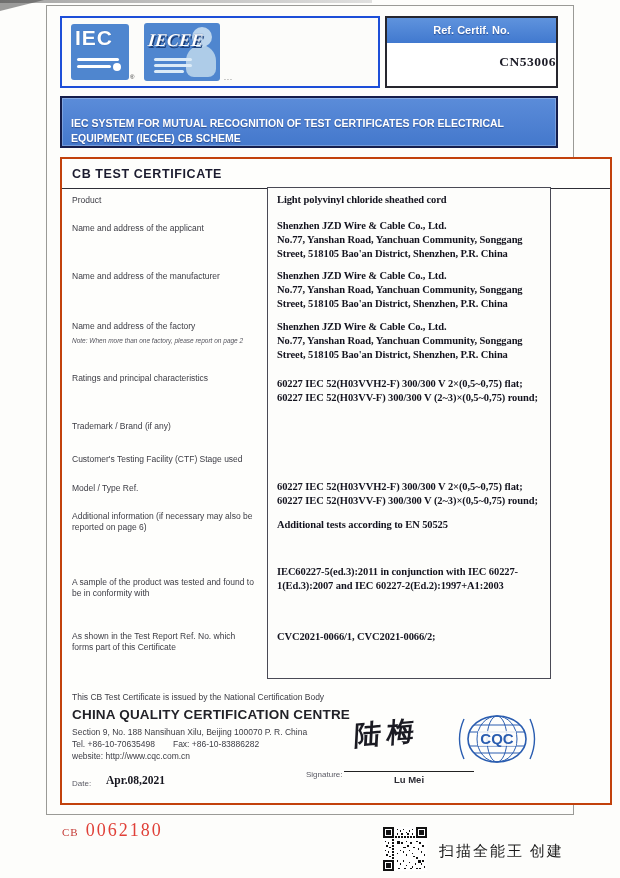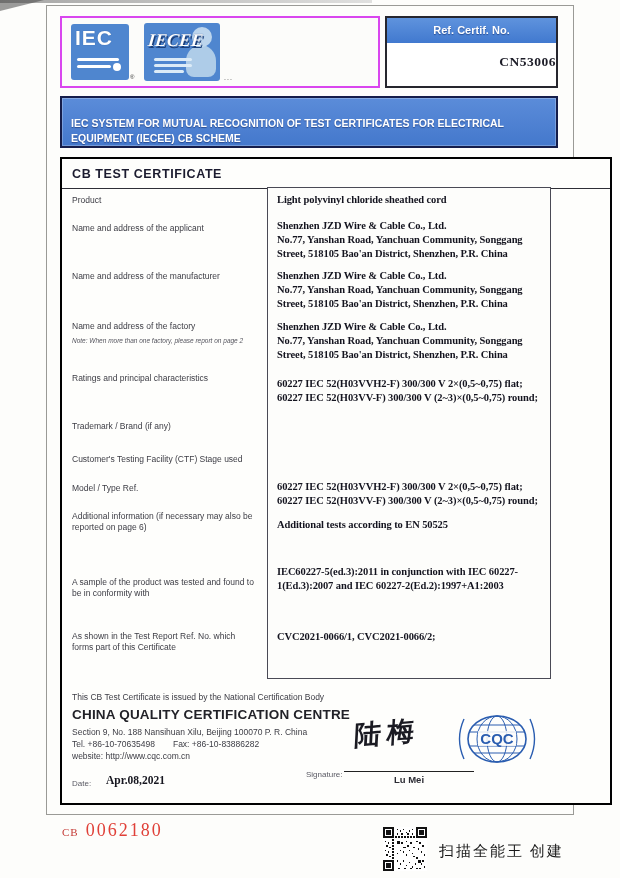--- a/index.html
+++ b/index.html
@@ -16,21 +16,21 @@
   .scan-edge-corner{position:absolute;top:0;left:0;width:0;height:0;
     border-top:11px solid #4a4a4a;border-right:44px solid transparent;opacity:.55;}
   .scan-edge-top{position:absolute;top:0;left:0;width:372px;height:3px;
     background:linear-gradient(90deg,#3a3a3a,#bdbdbd);opacity:.45;}
 
   .outer-frame{position:absolute;left:46px;top:5px;width:526px;height:808px;
     border:1px solid #9a9a96;}
 
   
   .logos-box{position:absolute;left:60px;top:16px;width:320px;height:72px;
-    border:2px solid #d946ef;background:#fcfcfa;box-sizing:border-box;}
+    border:2px solid #1d4ed8;background:#fcfcfa;box-sizing:border-box;}
   .iec-logo{position:absolute;left:9px;top:6px;width:58px;height:56px;
     background:#4f86cf;border-radius:3px;overflow:hidden;}
   .iec-text{position:absolute;left:4px;top:2px;font-size:21px;font-weight:bold;
     color:#fff;letter-spacing:1px;text-shadow:0 0 1px #2a5a9a;}
   .iec-bar1{position:absolute;left:6px;top:34px;width:42px;height:3px;background:#fff;border-radius:2px;}
   .iec-bar2{position:absolute;left:6px;top:41px;width:34px;height:3px;background:#fff;border-radius:2px;}
   .iec-dot{position:absolute;left:42px;top:38.5px;width:8px;height:8px;background:#fff;border-radius:50%;}
   .iec-reg{position:absolute;left:68px;top:56px;font-size:6px;color:#333;}
   .iecee-logo{position:absolute;left:82px;top:5px;width:76px;height:58px;
     background:#4f86cf;border-radius:3px;overflow:hidden;}
@@ -55,21 +55,21 @@
 
   
   .banner{position:absolute;left:60px;top:96px;width:498px;height:52px;box-sizing:border-box;
     border:2px solid #151d4a;background:linear-gradient(180deg,#5b8cd9,#4478cc);
     box-shadow:inset 0 0 0 1px rgba(255,255,255,.25);
     color:#fff;font-size:10.5px;font-weight:bold;line-height:1.45;
     padding:18px 9px;text-shadow:0 1px 1px rgba(10,25,80,.5);}
 
   
   .main-box{position:absolute;left:60px;top:157px;width:552px;height:648px;box-sizing:border-box;
-    border:2px solid #000000;background:#fefefc;}
+    border:2px solid #c2410c;background:#fefefc;}
   .cert-title{position:absolute;left:10px;top:8px;font-size:12.5px;font-weight:bold;
     color:#1b1b2f;letter-spacing:.6px;}
   .title-rule{position:absolute;left:0;right:0;top:29px;border-top:1.5px solid #2e2e36;}
 
   .lbl{position:absolute;left:10px;font-size:8.5px;color:#3c3c44;line-height:1.35;}
   .lbl-note{position:absolute;left:10px;font-size:6.5px;font-style:italic;color:#55555e;}
 
   .value-box{position:absolute;left:205px;top:28px;width:284px;height:492px;box-sizing:border-box;
     border:1px solid #4a4a55;background:#fdfdfb;overflow:hidden;}
   .val{position:absolute;left:9px;right:4px;font-family:"Liberation Serif", serif;

